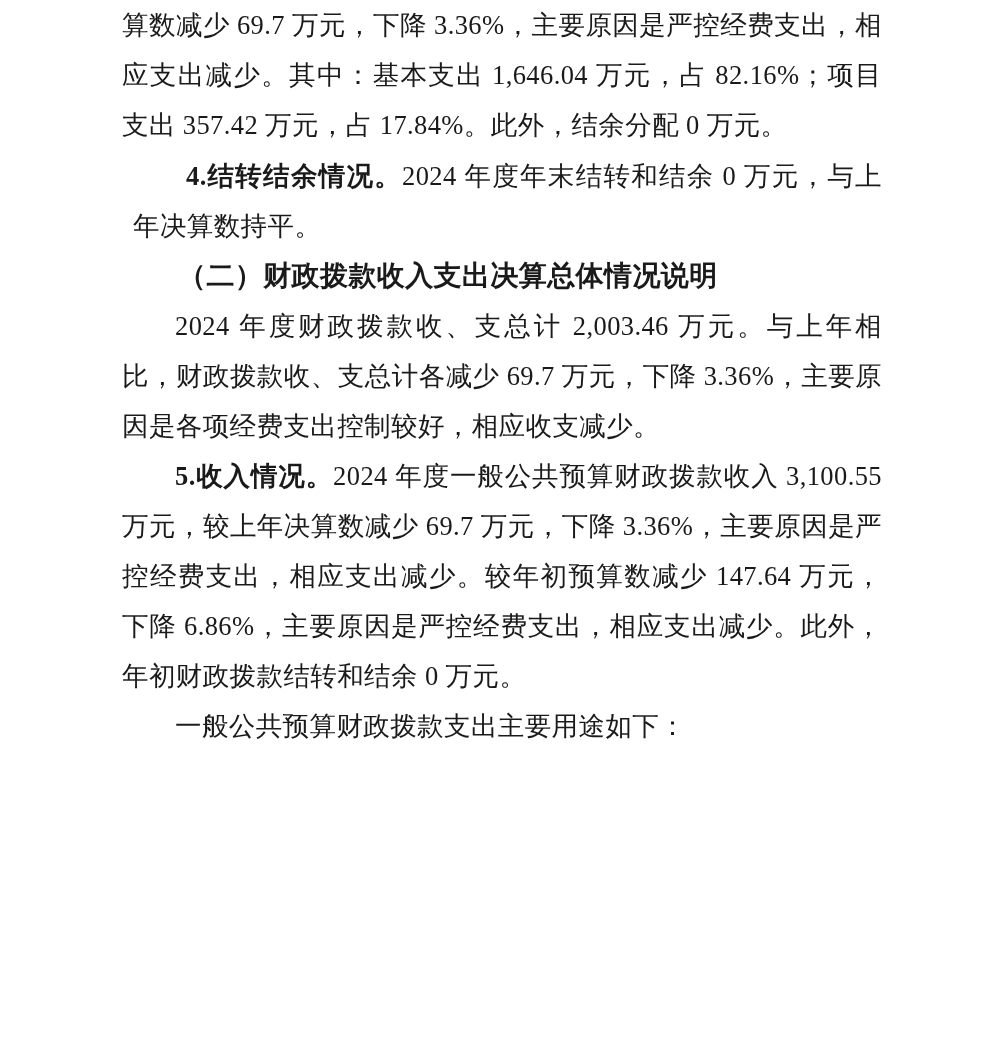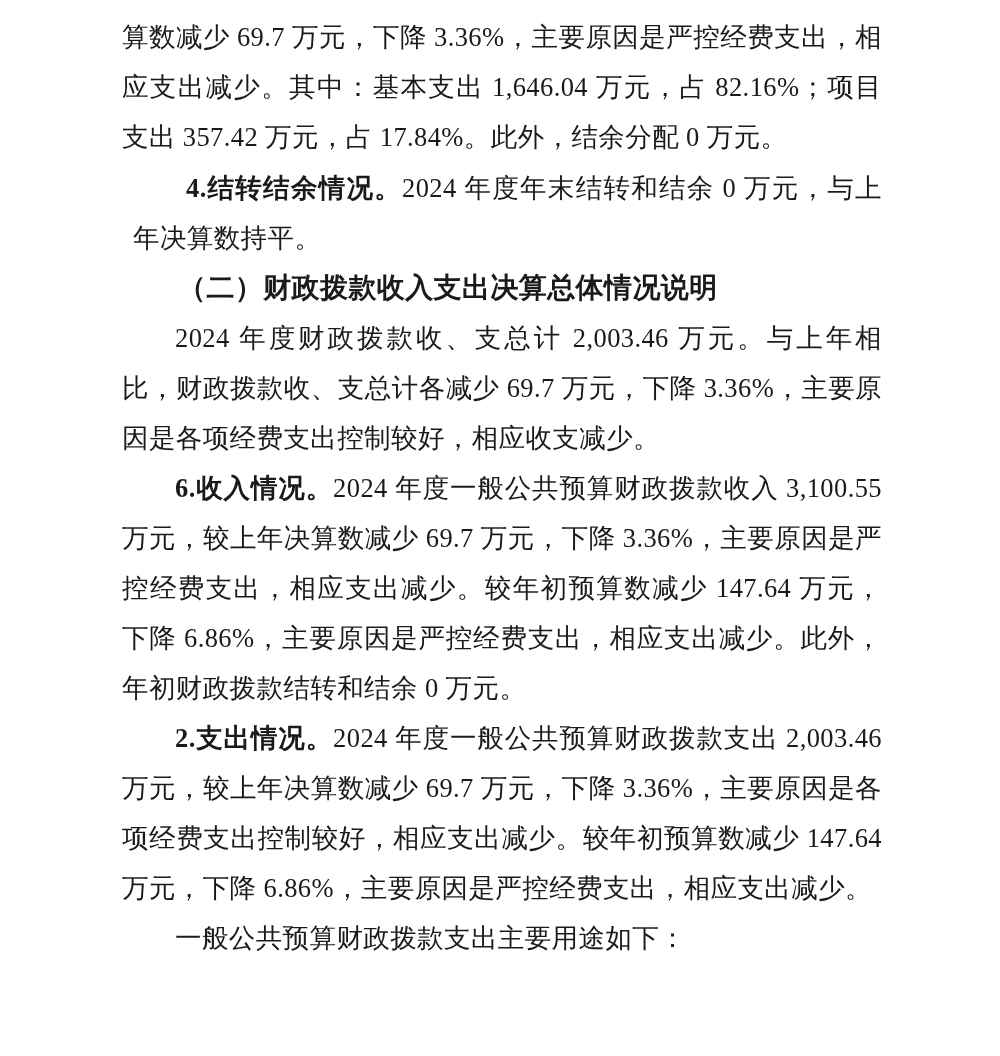--- a/index.html
+++ b/index.html
@@ -12,21 +12,21 @@
     height: 1056px;
     background: #ffffff;
     position: relative;
     overflow: hidden;
     box-sizing: border-box;
     padding: 0 118px 0 122px;
     font-family: "Liberation Serif", "DejaVu Serif", serif;
     color: #1a1a1a;
   }
   .doc-body {
-    padding-top: 12px;
+    padding-top: 0;
   }
   p {
     margin: 0;
     font-size: 26.5px;
     line-height: 50px;
     text-align: justify;
     text-justify: inter-ideograph;
     letter-spacing: 0.4px;
   }
   .indent {
@@ -59,23 +59,20 @@
     <p class="indent para-gap">
       <span class="bold">4.结转结余情况。</span><span>2024 年度年末结转和结余 0 万元，与上年决算数持平。</span>
     </p>
 
     <p class="heading">（二）财政拨款收入支出决算总体情况说明</p>
 
     <p class="indent">2024 年度财政拨款收、支总计 2,003.46 万元。与上年相比，财政拨款收、支总计各减少 69.7 万元，下降 3.36%，主要原因是各项经费支出控制较好，相应收支减少。</p>
 
 
     <p class="indent">
-      <span class="bold">6.收入情况。</span><span>2024 年度一般公共预算财政拨款收入 3,100.55 万元，较上年决算数减少 69.7 万元，下降 3.36%，主要原因是严控经费支出，相应支出减少。较年初预算数减少 147.64 万元，下降 6.86%，主要原因是严控经费支出，相应支出减少。此外，年初财政拨款结转和结余 0 万元。</span>
+      <span class="bold">5.收入情况。</span><span>2024 年度一般公共预算财政拨款收入 3,100.55 万元，较上年决算数减少 69.7 万元，下降 3.36%，主要原因是严控经费支出，相应支出减少。较年初预算数减少 147.64 万元，下降 6.86%，主要原因是严控经费支出，相应支出减少。此外，年初财政拨款结转和结余 0 万元。</span>
     </p>
 
-    <p class="indent">
-      <span class="bold">2.支出情况。</span><span>2024 年度一般公共预算财政拨款支出 2,003.46 万元，较上年决算数减少 69.7 万元，下降 3.36%，主要原因是各项经费支出控制较好，相应支出减少。较年初预算数减少 147.64 万元，下降 6.86%，主要原因是严控经费支出，相应支出减少。</span>
-    </p>
 
     <p class="indent">一般公共预算财政拨款支出主要用途如下：</p>
 
   </div>
 </div>
 
 </body></html>

